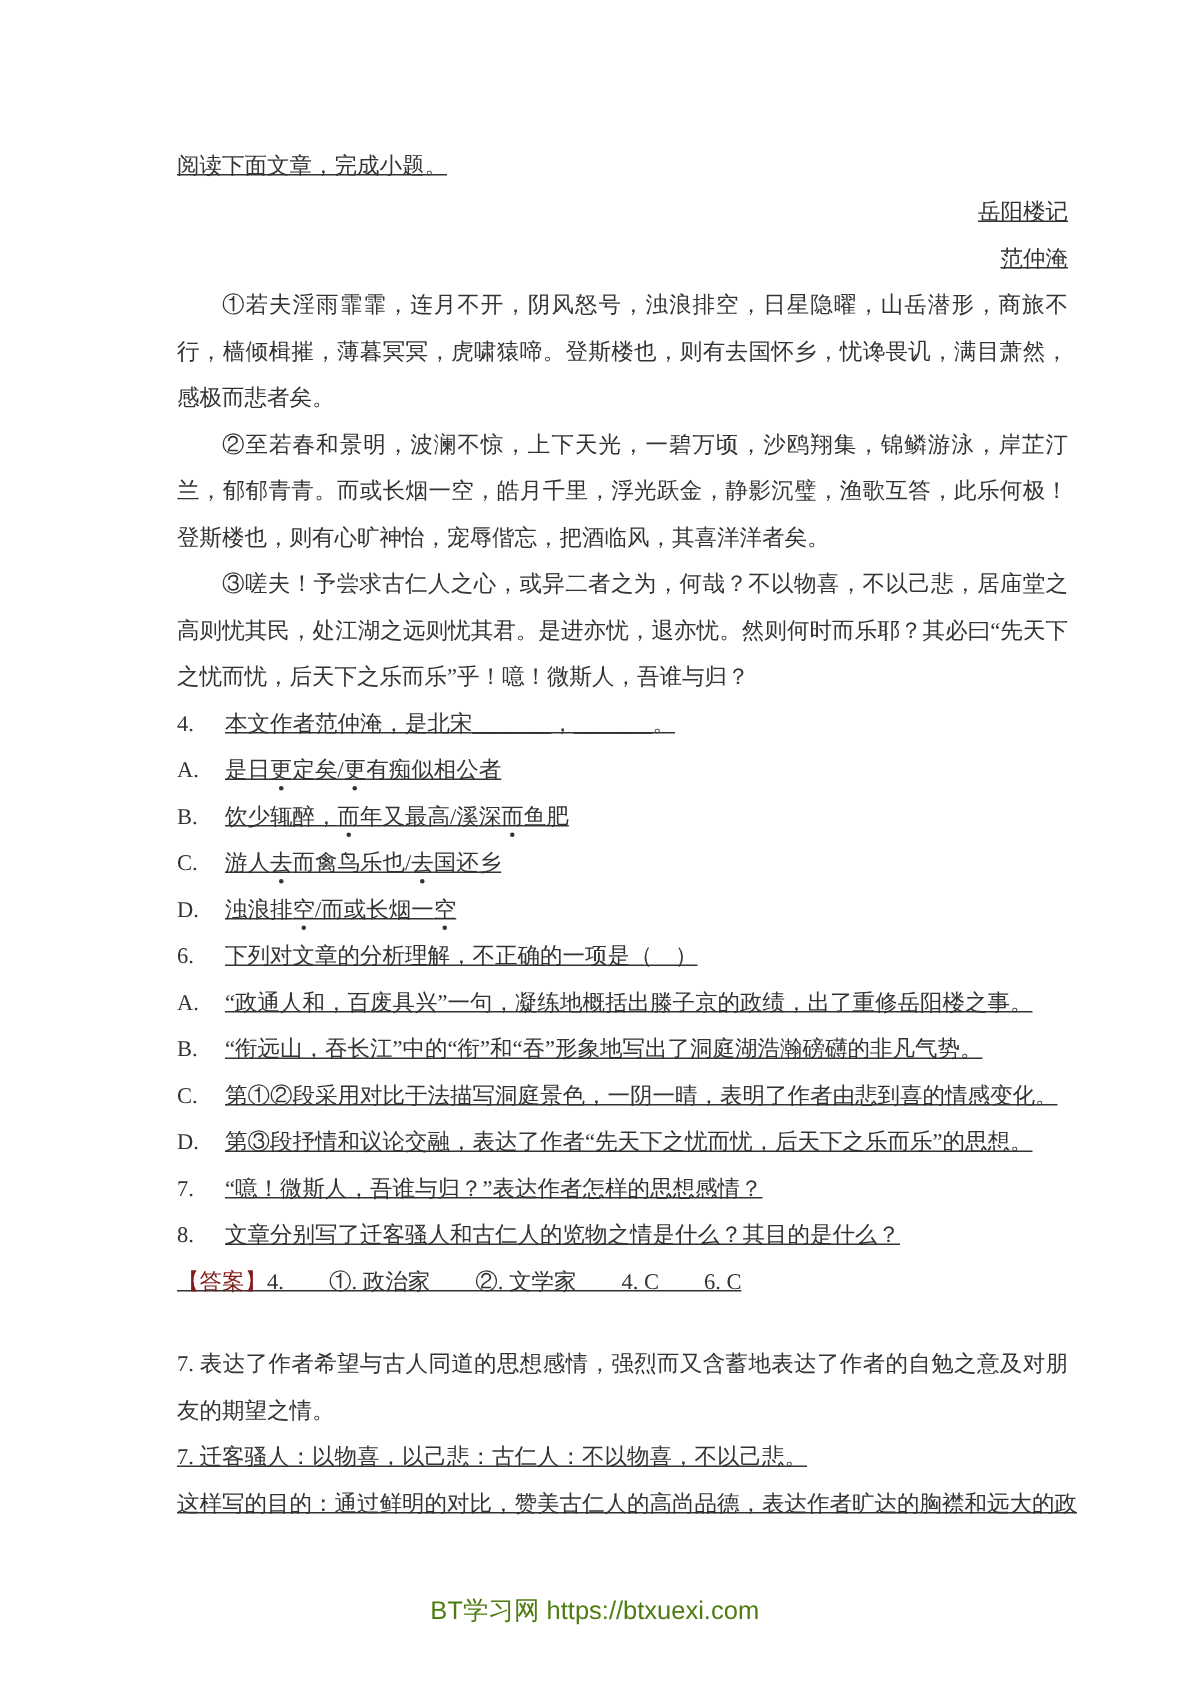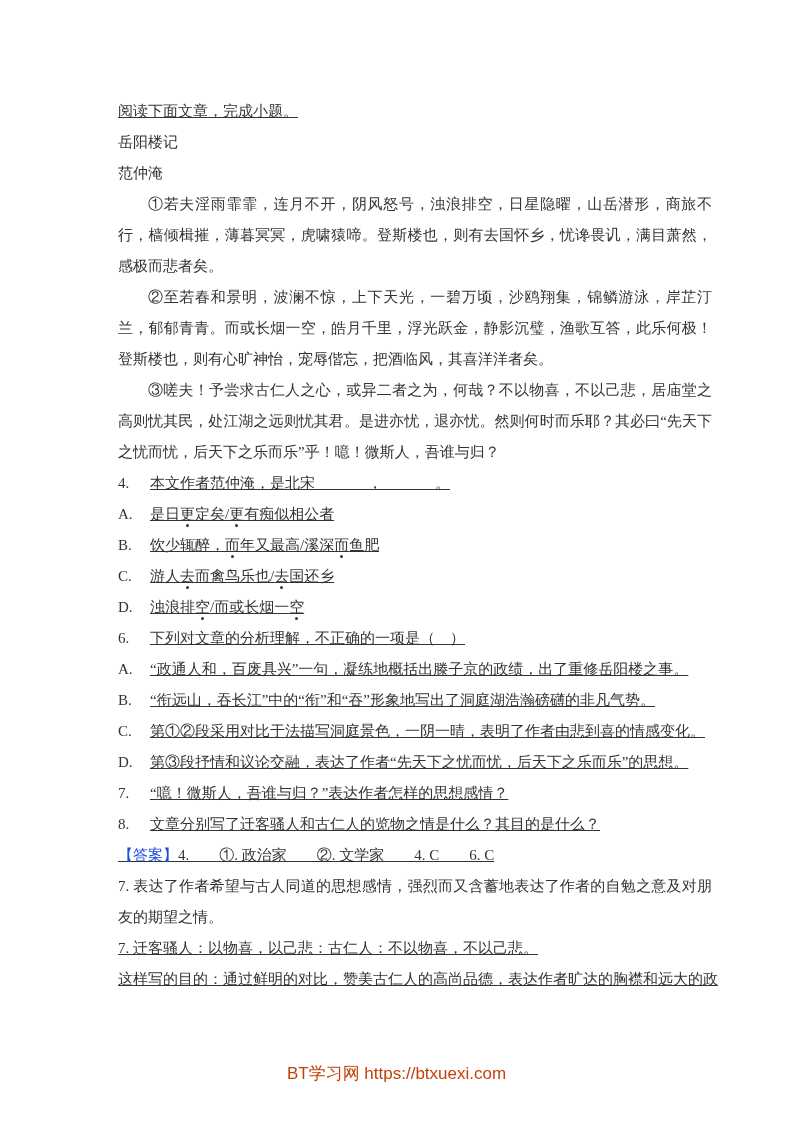--- a/index.html
+++ b/index.html
@@ -15,51 +15,51 @@
     color: #333333;
   }
   .page {
     position: absolute;
     left: 118px;
     top: 96px;
     width: 594px;
     line-height: 31px;
   }
   p { margin: 0; }
-  .center { text-align: left; }
+  .center { text-align: right; text-decoration: underline; }
   .para {
     text-align: justify;
     text-indent: 2em;
   }
-  .flow { text-align: justify; }
+  .flow { text-align: justify; margin-top: 24px; }
   .row { white-space: nowrap; text-decoration: underline; }
   .qnum {
     display: inline-block;
     min-width: 32px;
   }
-  .answer-label { color: #1d4ed8; }
+  .answer-label { color: #7f1d1d; }
   .dot { position: relative; }
   .dot::after {
     content: "";
     position: absolute;
     left: 50%;
     margin-left: -1.5px;
     bottom: -5px;
     width: 3px;
     height: 3px;
     border-radius: 50%;
     background: #333333;
   }
   .footer {
     position: absolute;
     left: 0;
     top: 1062px;
     width: 793px;
     text-align: center;
-    color: #c2410c;
+    color: #4d7c0f;
     font-family: "Liberation Sans", "DejaVu Sans", sans-serif;
     font-size: 17px;
     line-height: 24px;
   }
 </style>
 </head>
 <body>
 
 <div class="page">
 

